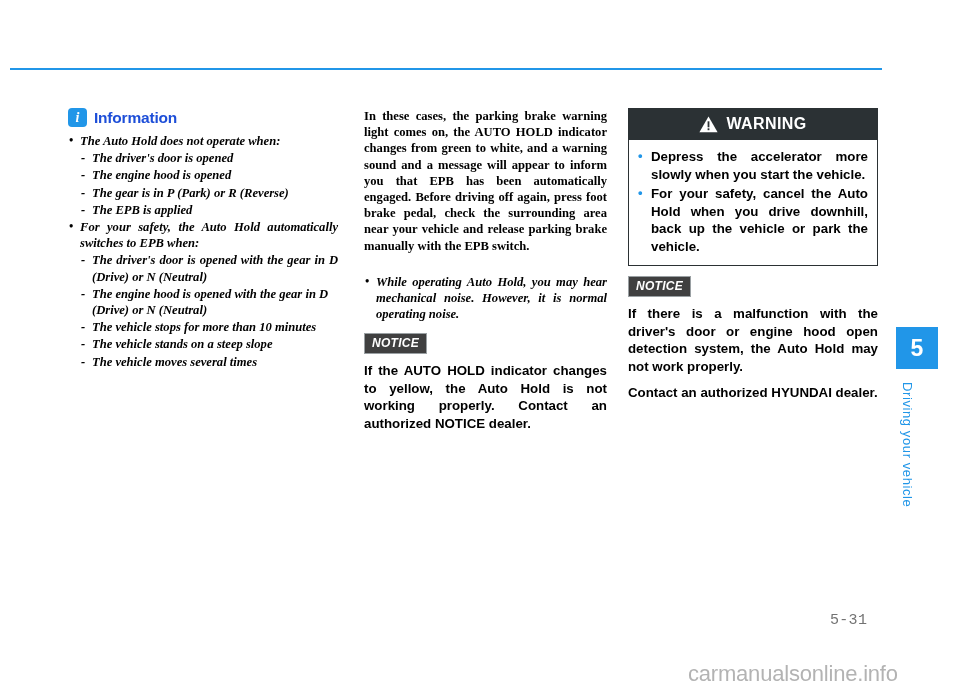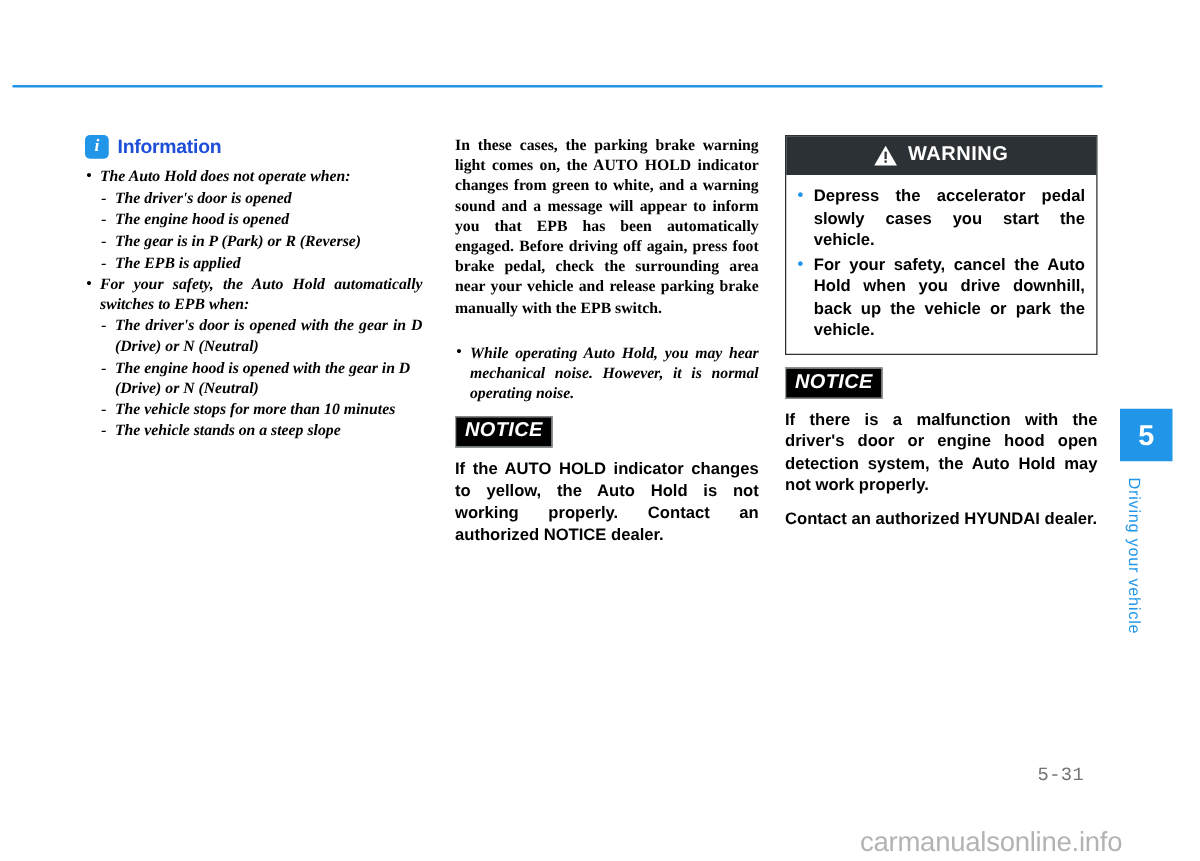--- a/index.html
+++ b/index.html
@@ -96,26 +96,26 @@
     font-size: 12.6px;
     line-height: 16.2px;
     font-weight: bold;
     text-align: justify;
     margin-bottom: 20px;
   }
 
   
   .notice-tag {
     display: inline-block;
-    background: #000000;
+    background: #404040;
     color: #ffffff;
     font-family: "Liberation Sans", sans-serif;
     font-style: italic;
     font-weight: bold;
-    font-size: 16px;
+    font-size: 12px;
     letter-spacing: 0.3px;
     padding: 2px 7px 3px 7px;
     border: 1px solid #9aa0a3;
     margin: 10px 0 8px 0;
   }
   .notice-body {
     font-family: "Liberation Sans", sans-serif;
     font-weight: bold;
     font-size: 13.3px;
     line-height: 17.5px;
@@ -236,20 +236,21 @@
     <div class="b1">The Auto Hold does not operate when:</div>
     <div class="b2 nojust">The driver's door is opened</div>
     <div class="b2 nojust">The engine hood is opened</div>
     <div class="b2">The gear is in P (Park) or R (Reverse)</div>
     <div class="b2 nojust">The EPB is applied</div>
     <div class="b1">For your safety, the Auto Hold automatically switches to EPB when:</div>
     <div class="b2">The driver's door is opened with the gear in D (Drive) or N (Neutral)</div>
     <div class="b2 nojust">The engine hood is opened with the gear in D (Drive) or N (Neutral)</div>
     <div class="b2 nojust">The vehicle stops for more than 10 minutes</div>
     <div class="b2 nojust">The vehicle stands on a steep slope</div>
+    <div class="b2 nojust">The vehicle moves several times</div>
   </div>
 </div>
 
 <div class="col col-mid">
 
   <div class="para-serif">In these cases, the parking brake warning light comes on, the AUTO HOLD indicator changes from green to white, and a warning sound and a message will appear to inform you that EPB has been automatically engaged. Before driving off again, press foot brake pedal, check the surrounding area near your vehicle and release parking brake manually with the EPB switch.</div>
 
   <div class="serif-list">
     <div class="b1">While operating Auto Hold, you may hear mechanical noise. However, it is normal operating noise.</div>
   </div>
@@ -268,21 +269,21 @@
       <span class="warn-tri">
         <svg width="19" height="17" viewBox="0 0 19 17" aria-hidden="true">
           <polygon points="9.5,0.5 18.6,16.3 0.4,16.3" fill="#ffffff"></polygon>
           <rect x="8.6" y="5.3" width="1.8" height="6.0" fill="#2b3134"></rect>
           <rect x="8.6" y="12.3" width="1.8" height="1.9" fill="#2b3134"></rect>
         </svg>
       </span>
       <span>WARNING</span>
     </div>
     <div class="warn-body">
-      <div class="warn-item">Depress the accelerator pedal slowly cases you start the vehicle.</div>
+      <div class="warn-item">Depress the accelerator more slowly when you start the vehicle.</div>
       <div class="warn-item">For your safety, cancel the Auto Hold when you drive downhill, back up the vehicle or park the vehicle.</div>
     </div>
   </div>
 
   <div class="notice-tag">NOTICE</div>
 
   <div class="notice-body">
     <p>If there is a malfunction with the driver's door or engine hood open detection system, the Auto Hold may not work properly.</p>
     <p>Contact an authorized HYUNDAI dealer.</p>
   </div>

